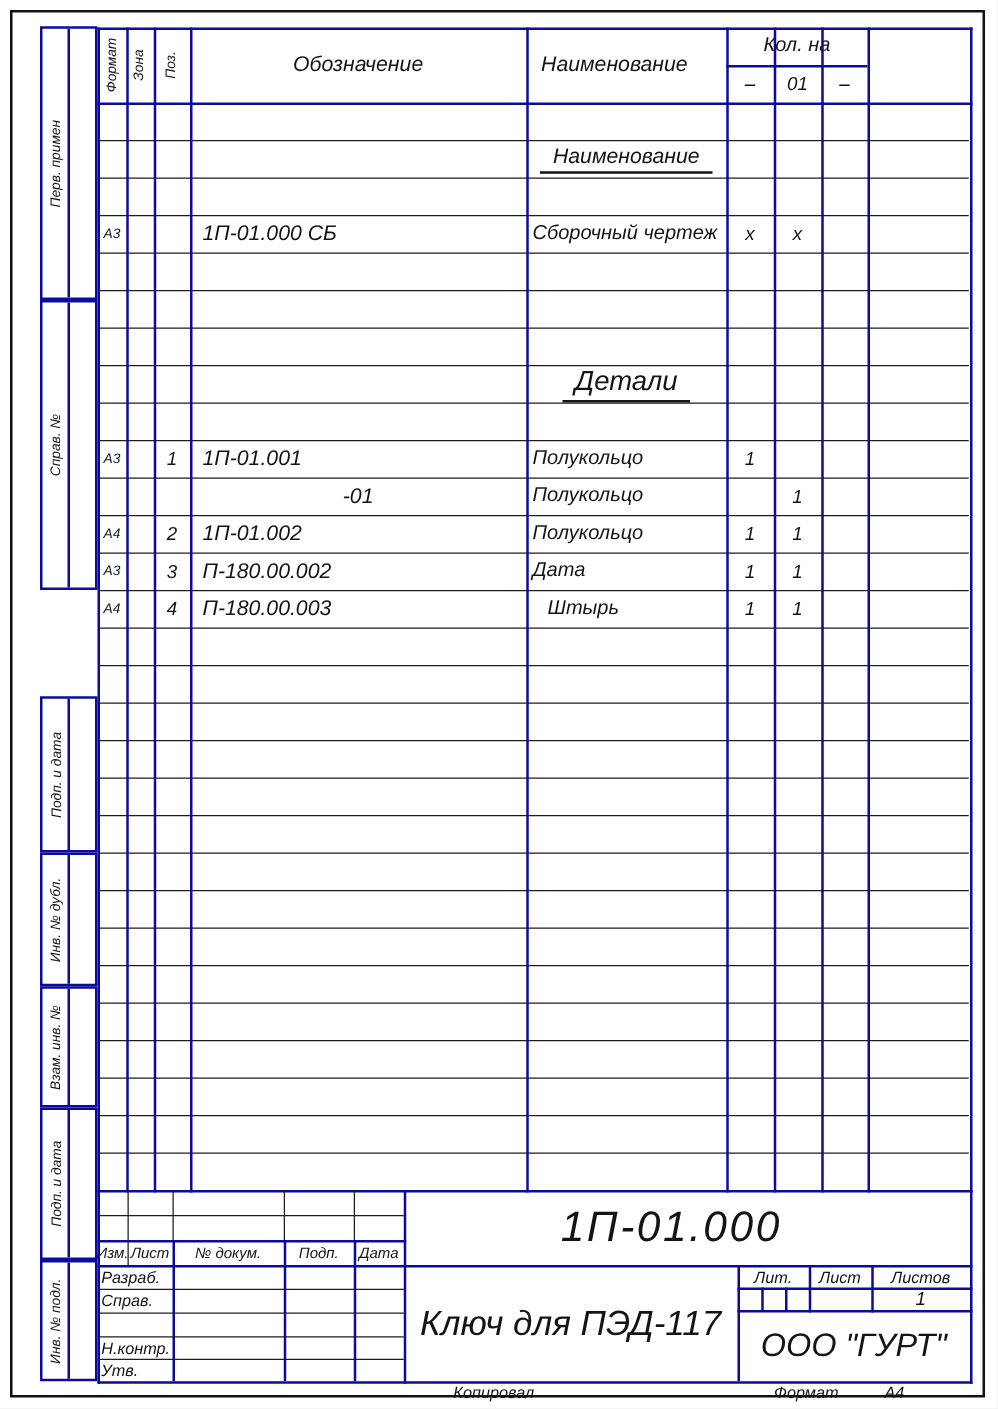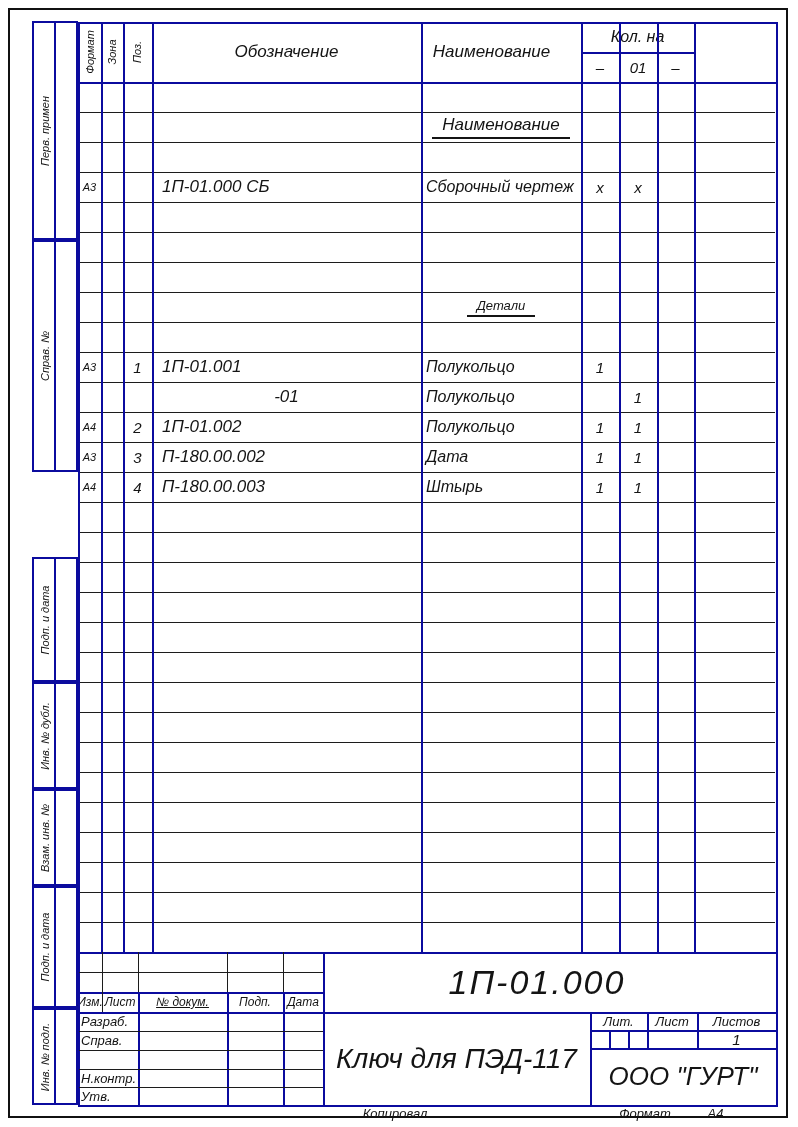--- a/index.html
+++ b/index.html
@@ -92,21 +92,21 @@
   <div class="cell c f15" style="left:581px;top:52px;width:38px;height:30px;">–</div>
   <div class="cell c f15" style="left:619px;top:52px;width:38px;height:30px;">01</div>
   <div class="cell c f15" style="left:657px;top:52px;width:37px;height:30px;">–</div>
 
   <div class="cell c big-doc" style="left:337px;top:952px;width:400px;height:60px;">1П-01.000</div>
   <div class="cell c big-title" style="left:323px;top:1012px;width:267px;height:93px;">Ключ для ПЭД-117</div>
   <div class="cell c big-co" style="left:590px;top:1048px;width:186px;height:57px;">ООО "ГУРТ"</div>
 
   <div class="cell c f12" style="left:78px;top:992px;width:24px;height:20px;">Изм.</div>
   <div class="cell c f12" style="left:102px;top:992px;width:36px;height:20px;">Лист</div>
-  <div class="cell c f12" style="left:138px;top:992px;width:89px;height:20px;text-decoration:underline;">№ докум.</div>
+  <div class="cell c f12" style="left:138px;top:992px;width:89px;height:20px;">№ докум.</div>
   <div class="cell c f12" style="left:227px;top:992px;width:56px;height:20px;">Подп.</div>
   <div class="cell c f12" style="left:283px;top:992px;width:40px;height:20px;font-style:italic;">Дата</div>
 
   <div class="cell f13" style="left:81px;top:1012px;width:56px;height:19px;">Разраб.</div>
   <div class="cell f13" style="left:81px;top:1031px;width:56px;height:19px;">Справ.</div>
   <div class="cell f13" style="left:81px;top:1069px;width:56px;height:18px;">Н.контр.</div>
   <div class="cell f13" style="left:81px;top:1087px;width:56px;height:18px;">Утв.</div>
 
   <div class="cell c f13" style="left:590px;top:1012px;width:57px;height:18px;">Лит.</div>
   <div class="cell c f13" style="left:647px;top:1012px;width:50px;height:18px;">Лист</div>
@@ -159,21 +159,21 @@
     <div class="ln" style="left: 694px; top: 22px; width: 2px; height: 932px;"></div>
     <div class="ln" style="left: 776px; top: 22px; width: 2px; height: 932px;"></div>
     <div class="cell c" style="left: 421px; top: 112px; width: 160px; height: 30px; font-size: 17px;">
       <span class="u">Наименование</span>
     </div>
     <div class="cell c" style="left: 78px; top: 172px; width: 23px; height: 30px; font-size: 11px;">А3</div>
     <div class="cell " style="left: 152px; top: 172px; width: 269px; height: 30px; font-size: 17px; padding-left: 10px;">1П-01.000 СБ</div>
     <div class="cell " style="left: 421px; top: 172px; width: 160px; height: 30px; font-size: 16px; padding-left: 5px;">Сборочный чертеж</div>
     <div class="cell c" style="left: 581px; top: 172px; width: 38px; height: 30px; font-size: 15px;">х</div>
     <div class="cell c" style="left: 619px; top: 172px; width: 38px; height: 30px; font-size: 15px;">х</div>
-    <div class="cell c" style="left: 421px; top: 292px; width: 160px; height: 30px; font-size: 13px; font-style: italic;">
+    <div class="cell c" style="left: 421px; top: 292px; width: 160px; height: 30px; font-size: 22px; font-style: italic;">
       <span class="u">Детали</span>
     </div>
     <div class="cell c" style="left: 78px; top: 352px; width: 23px; height: 30px; font-size: 11px;">А3</div>
     <div class="cell c" style="left: 123px; top: 352px; width: 29px; height: 30px; font-size: 15px;">1</div>
     <div class="cell " style="left: 152px; top: 352px; width: 269px; height: 30px; font-size: 17px; padding-left: 10px;">1П-01.001</div>
     <div class="cell " style="left: 421px; top: 352px; width: 160px; height: 30px; font-size: 16px; padding-left: 5px;">Полукольцо</div>
     <div class="cell c" style="left: 581px; top: 352px; width: 38px; height: 30px; font-size: 15px;">1</div>
     <div class="cell c" style="left: 152px; top: 382px; width: 269px; height: 30px; font-size: 17px;">-01</div>
     <div class="cell " style="left: 421px; top: 382px; width: 160px; height: 30px; font-size: 16px; padding-left: 5px;">Полукольцо</div>
     <div class="cell c" style="left: 619px; top: 382px; width: 38px; height: 30px; font-size: 15px;">1</div>
@@ -185,21 +185,21 @@
     <div class="cell c" style="left: 619px; top: 412px; width: 38px; height: 30px; font-size: 15px;">1</div>
     <div class="cell c" style="left: 78px; top: 442px; width: 23px; height: 30px; font-size: 11px;">А3</div>
     <div class="cell c" style="left: 123px; top: 442px; width: 29px; height: 30px; font-size: 15px;">3</div>
     <div class="cell " style="left: 152px; top: 442px; width: 269px; height: 30px; font-size: 17px; padding-left: 10px;">П-180.00.002</div>
     <div class="cell " style="left: 421px; top: 442px; width: 160px; height: 30px; font-size: 16px; padding-left: 5px;">Дата</div>
     <div class="cell c" style="left: 581px; top: 442px; width: 38px; height: 30px; font-size: 15px;">1</div>
     <div class="cell c" style="left: 619px; top: 442px; width: 38px; height: 30px; font-size: 15px;">1</div>
     <div class="cell c" style="left: 78px; top: 472px; width: 23px; height: 30px; font-size: 11px;">А4</div>
     <div class="cell c" style="left: 123px; top: 472px; width: 29px; height: 30px; font-size: 15px;">4</div>
     <div class="cell " style="left: 152px; top: 472px; width: 269px; height: 30px; font-size: 17px; padding-left: 10px;">П-180.00.003</div>
-    <div class="cell " style="left: 421px; top: 472px; width: 160px; height: 30px; font-size: 16px; padding-left: 5px;">Штырь</div>
+    <div class="cell " style="left: 421px; top: 472px; width: 160px; height: 30px; font-size: 16px; padding-left: 17px;">Штырь</div>
     <div class="cell c" style="left: 581px; top: 472px; width: 38px; height: 30px; font-size: 15px;">1</div>
     <div class="cell c" style="left: 619px; top: 472px; width: 38px; height: 30px; font-size: 15px;">1</div>
     <div class="ln" style="left: 78px; top: 952px; width: 700px; height: 2px;"></div>
     <div class="ln" style="left: 78px; top: 992px; width: 247px; height: 2px;"></div>
     <div class="ln" style="left: 78px; top: 1012px; width: 700px; height: 2px;"></div>
     <div class="ln" style="left: 590px; top: 1030px; width: 188px; height: 2px;"></div>
     <div class="ln" style="left: 590px; top: 1048px; width: 188px; height: 2px;"></div>
     <div class="ln" style="left: 78px; top: 1105px; width: 700px; height: 2px;"></div>
     <div class="ln" style="left: 78px; top: 952px; width: 2px; height: 155px;"></div>
     <div class="ln" style="left: 323px; top: 952px; width: 2px; height: 155px;"></div>

